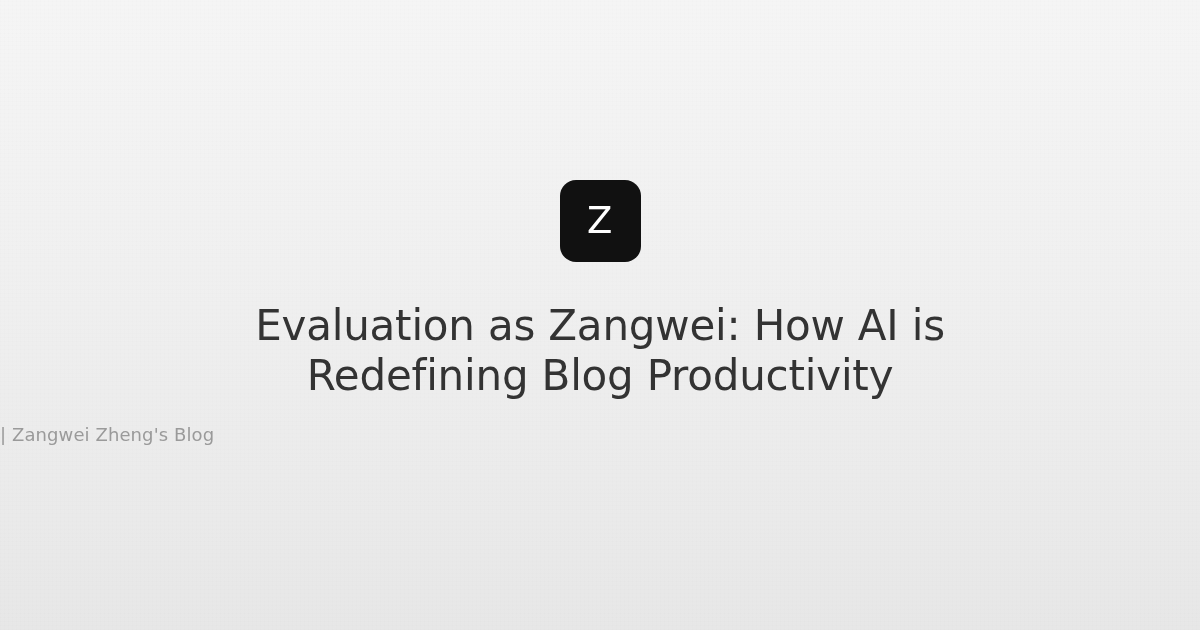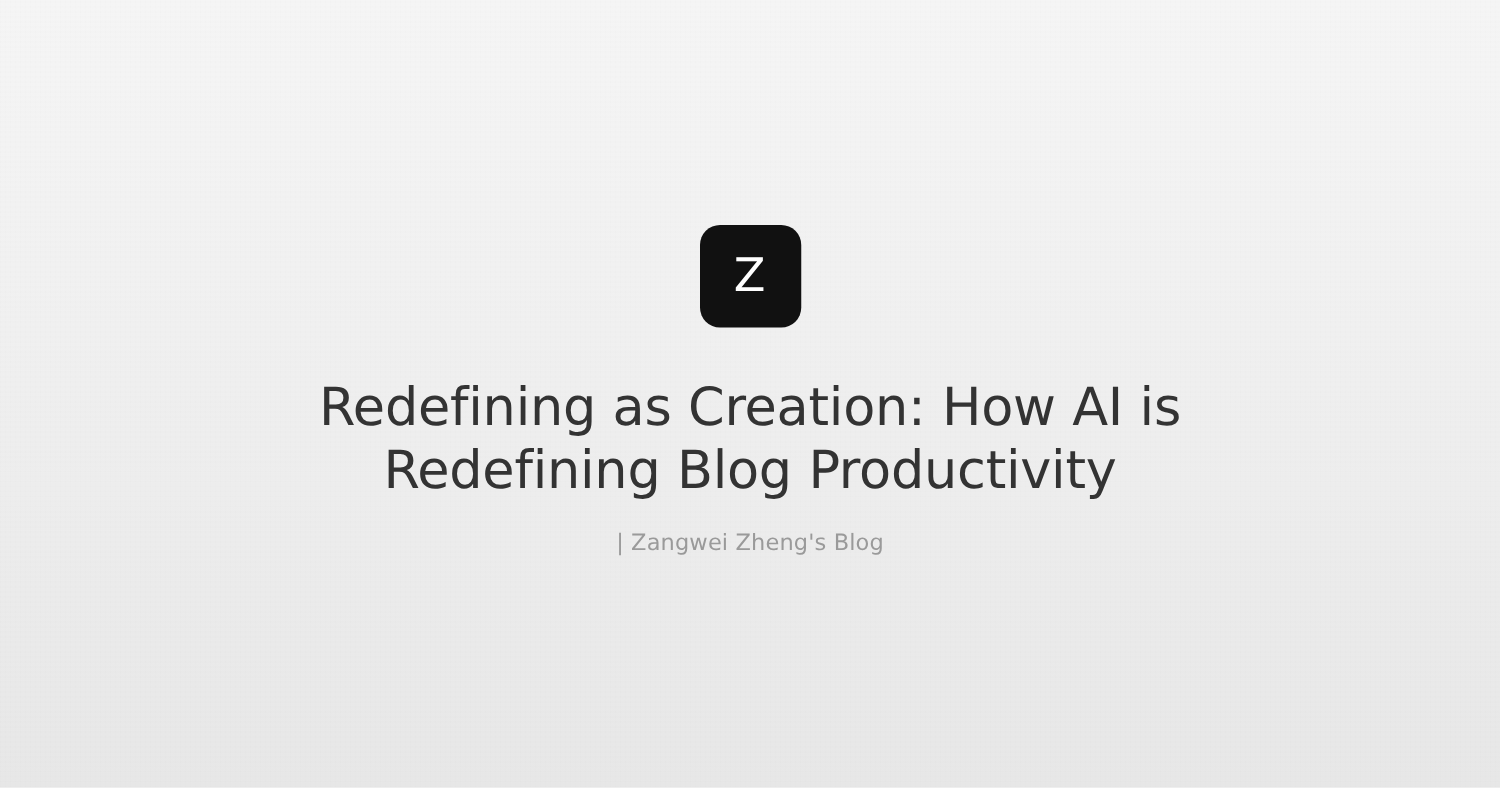--- a/index.html
+++ b/index.html
@@ -97,41 +97,40 @@
     line-height: 50px;
     font-weight: 400;
     letter-spacing: -0.2px;
     font-family: "DejaVu Sans", "Liberation Sans", sans-serif;
   }
 
   .site-subtitle {
     margin: 0;
     margin-top: 22px;
     width: 100%;
-    text-align: center;
     color: #9a9a9a;
     font-size: 18px;
     line-height: 24px;
     font-weight: 400;
     letter-spacing: 0.1px;
     font-family: "DejaVu Sans", "Liberation Sans", sans-serif;
   }
 </style>
 </head>
 <body>
 
 <div class="og-card">
   <div class="content">
 
     <div class="site-logo">
       <span class="site-logo-letter">Z</span>
     </div>
 
     <h1 class="page-title">
-      <span>Redefining as Creation: How AI is</span>
+      <span>Evaluation as Zangwei: How AI is</span>
       <br>
       <span>Redefining Blog Productivity</span>
     </h1>
 
     <div class="site-subtitle">| Zangwei Zheng's Blog</div>
 
   </div>
 </div>
 
 </body></html>

